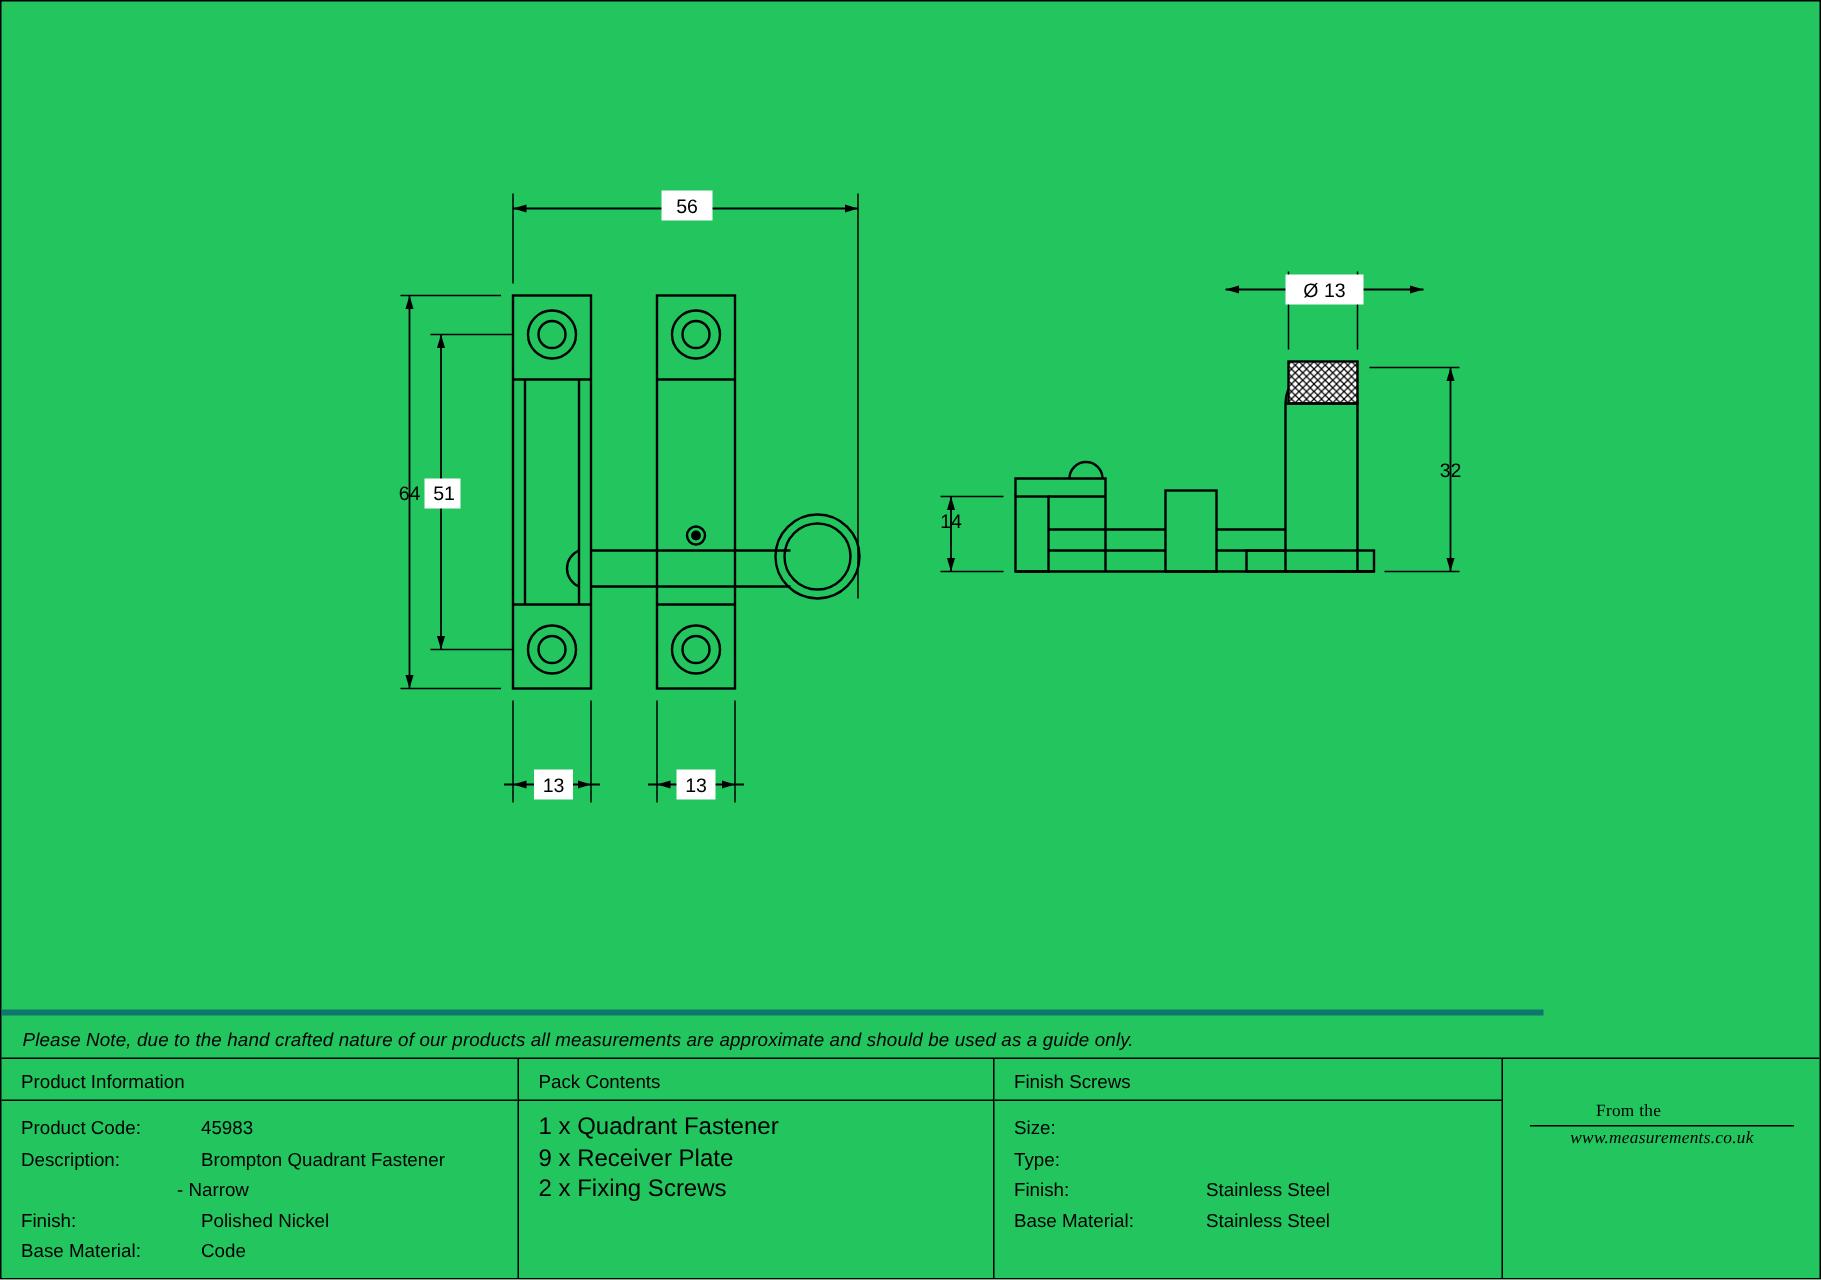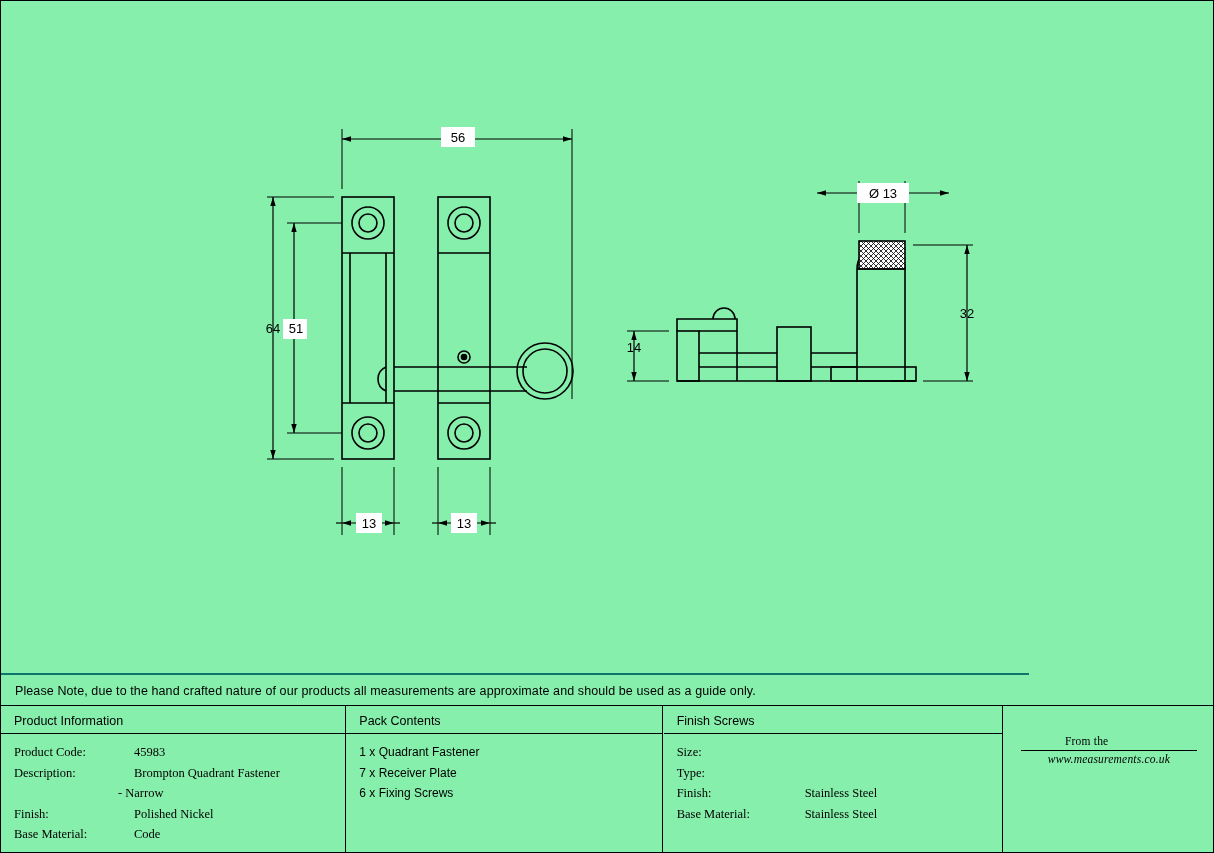--- a/index.html
+++ b/index.html
@@ -8,21 +8,21 @@
     background: #ffffff;
   }
   body {
     font-family: "Liberation Sans", sans-serif;
     color: #000000;
   }
   #sheet {
     position: relative;
     width: 1214px;
     height: 853px;
-    background: #86efac;
+    background: #22c55e;
     box-sizing: border-box;
     border: 1px solid #000000;
     overflow: hidden;
   }
 
   
   #drawing {
     position: absolute;
     left: 0; top: 0;
     width: 1212px;
@@ -30,41 +30,41 @@
   }
   #drawing svg { display: block; }
 
   
   #note-bar {
     position: absolute;
     left: 0;
     top: 672px;
     width: 1028px;
     height: 32px;
-    border-top: 2px solid #0f766e;
+    border-top: 4px solid #0f766e;
     box-sizing: border-box;
+    font-style: italic;
   }
   #note-text {
     position: absolute;
     left: 14px;
     top: 9px;
     font-size: 12.5px;
     letter-spacing: 0.1px;
     white-space: nowrap;
   }
   #info-row {
     position: absolute;
     left: 0;
     top: 704px;
     width: 1212px;
     height: 147px;
     border-top: 1px solid #000000;
     box-sizing: border-box;
     display: flex;
-    justify-content: space-between;
   }
   .col {
     box-sizing: border-box;
     position: relative;
     height: 100%;
   }
   .col-prod { width: 345px; border-right: 1px solid #000; }
   .col-pack { width: 317px; border-right: 1px solid #000; }
   .col-screw { width: 339px; border-right: 1px solid #000; }
   .col-logo { width: 210px; }
@@ -83,32 +83,31 @@
     height: 1px;
     background: #000;
   }
   .kv {
     position: absolute;
     left: 13px;
     top: 36px;
     width: calc(100% - 18px);
     font-size: 12.5px;
     line-height: 20.5px;
-    font-family: Liberation Serif, serif;
   }
   .kv-row { display: flex; }
   .kv-key { width: 104px; flex: 0 0 104px; }
   .kv-val { flex: 1 1 auto; margin-left: 16px; }
   .kv-val-cont { padding-left: 104px; }
   .screw .kv-key { width: 112px; flex: 0 0 112px; }
   .plain-list {
     position: absolute;
     left: 13px;
     top: 36px;
-    font-size: 12px;
+    font-size: 16px;
     line-height: 20.5px;
   }
 
   
   #logo-wrap {
     position: absolute;
     left: 0; top: 0;
     width: 100%;
     height: 100%;
   }
@@ -330,22 +329,22 @@
           <div class="kv-val">Code</div>
         </div>
       </div>
     </div>
 
     <div class="col col-pack">
       <div class="col-head">Pack Contents</div>
       <div class="col-rule"></div>
       <div class="plain-list">
         <div>1 x Quadrant Fastener</div>
-        <div>7 x Receiver Plate</div>
-        <div>6 x Fixing Screws</div>
+        <div>9 x Receiver Plate</div>
+        <div>2 x Fixing Screws</div>
       </div>
     </div>
 
     <div class="col col-screw">
       <div class="col-head">Finish Screws</div>
       <div class="col-rule"></div>
       <div class="kv screw">
         <div class="kv-row">
           <div class="kv-key">Size:</div>
         </div>

